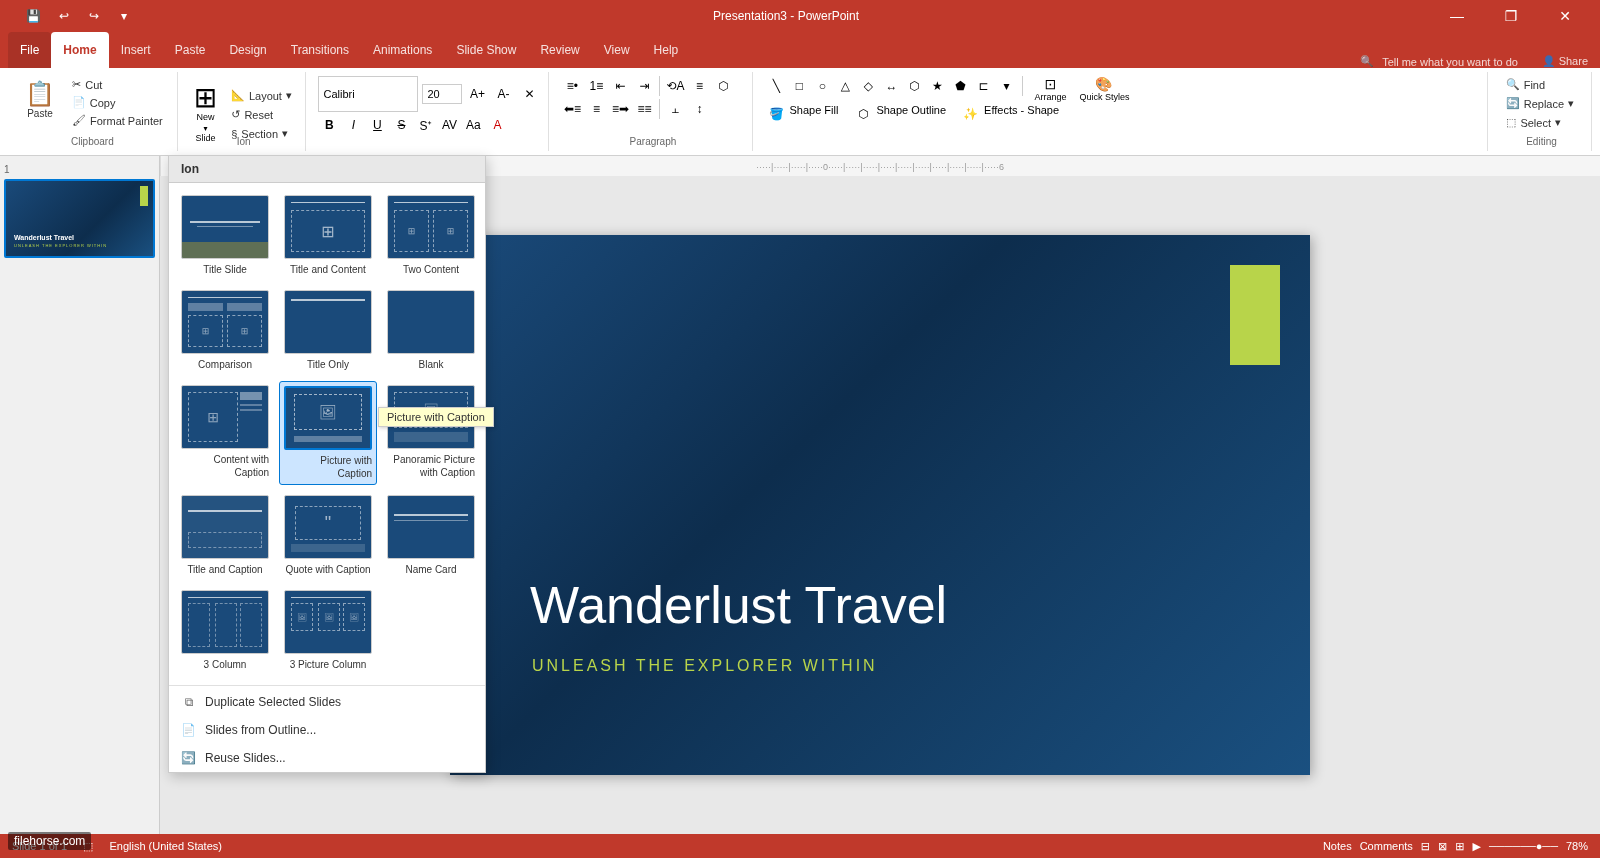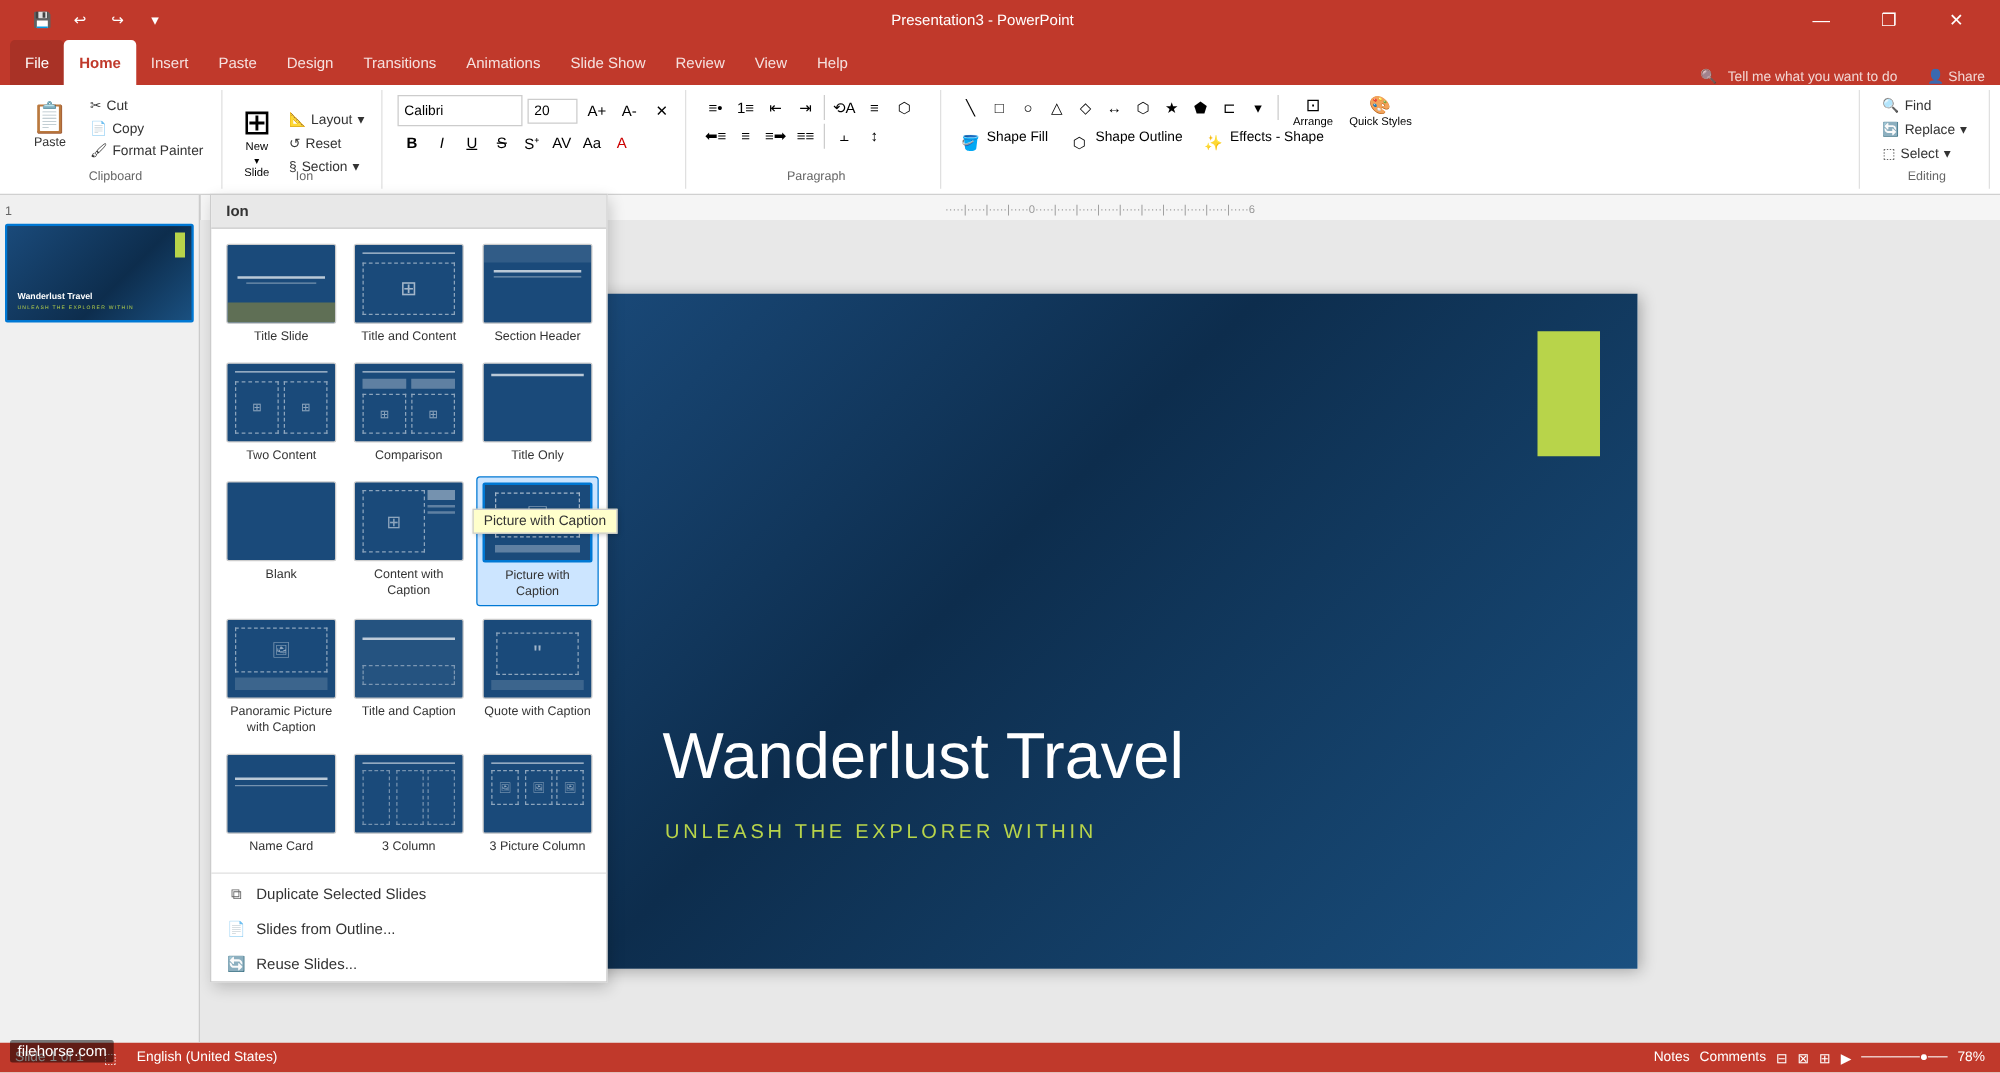--- a/index.html
+++ b/index.html
@@ -85,21 +85,21 @@
     .layout-thumb {
       width: 88px;
       height: 64px;
       background: #1a4a7a;
       border: 1px solid #ccc;
       border-radius: 2px;
       margin-bottom: 4px;
       position: relative;
       overflow: hidden;
     }
-    .layout-name { font-size: 10px; color: #333; text-align: center; line-height: 1.3; }
+    .layout-name { font-size: 10px; color: #333; text-align: right; line-height: 1.3; }
 
     
     .layout-sep { border-top: 1px solid #e0e0e0; margin: 2px 0; }
     .layout-action { display: flex; align-items: center; gap: 8px; padding: 6px 12px; cursor: pointer; font-size: 12px; color: #333; }
     .layout-action-icon { width: 16px; height: 16px; display: flex; align-items: center; justify-content: center; color: #666; }
 
     
     .tooltip {
       position: absolute;
       top: 407px;
@@ -198,21 +198,21 @@
           <div class="small-btn">↺ <span>Reset</span></div>
           <div class="small-btn">§ <span>Section</span> ▾</div>
         </div>
       </div>
       <div class="ribbon-group-label">Ion</div>
     </div>
 
     <div class="ribbon-group" style="min-width:180px;">
       <div class="ribbon-group-content" style="flex-direction:column; gap:3px;">
         <div style="display:flex; gap:4px; align-items:center;">
-          <input type="text" value="Calibri" style="width: 100px; height: 25px; font-size: 11px; border: 1px solid rgb(204, 204, 204); padding: 0px 4px;">
+          <input type="text" value="Calibri" style="width: 100px; height: 36px; font-size: 11px; border: 1px solid rgb(204, 204, 204); padding: 0px 4px;">
           <input type="text" value="20" style="width: 40px; height: 20px; font-size: 11px; border: 1px solid rgb(204, 204, 204); padding: 0px 4px;">
           <div class="icon-btn">A+</div>
           <div class="icon-btn">A-</div>
           <div class="icon-btn">✕</div>
         </div>
         <div style="display:flex; gap:2px; align-items:center;">
           <div class="icon-btn" style="font-weight:bold;">B</div>
           <div class="icon-btn" style="font-style:italic;">I</div>
           <div class="icon-btn" style="text-decoration:underline;">U</div>
           <div class="icon-btn" style="text-decoration:line-through;">S</div>
@@ -348,28 +348,20 @@
     <div class="layout-item">
       <div class="layout-thumb">
         <div style="position:absolute;top:6px;left:6px;right:6px;height:1px;background:rgba(255,255,255,0.7);"></div>
         <div style="position:absolute;top:14px;left:6px;right:6px;bottom:6px;border:1px dashed rgba(255,255,255,0.5);display:flex;align-items:center;justify-content:center;">
           <span style="color:rgba(255,255,255,0.6);font-size:16px;">⊞</span>
         </div>
       </div>
       <div class="layout-name">Title and Content</div>
     </div>
 
-    <div class="layout-item">
-      <div class="layout-thumb">
-        <div style="position:absolute;top:20px;left:8px;right:8px;height:2px;background:rgba(255,255,255,0.7);"></div>
-        <div style="position:absolute;top:25px;left:8px;right:8px;height:1px;background:rgba(255,255,255,0.4);"></div>
-        <div style="position:absolute;top:0;left:0;right:0;height:14px;background:rgba(255,255,255,0.1);"></div>
-      </div>
-      <div class="layout-name">Section Header</div>
-    </div>
 
     <div class="layout-item">
       <div class="layout-thumb">
         <div style="position:absolute;top:6px;left:6px;right:6px;height:1px;background:rgba(255,255,255,0.7);"></div>
         <div style="position:absolute;top:14px;left:6px;width:35px;bottom:6px;border:1px dashed rgba(255,255,255,0.5);display:flex;align-items:center;justify-content:center;">
           <span style="color:rgba(255,255,255,0.5);font-size:9px;">⊞</span>
         </div>
         <div style="position:absolute;top:14px;right:6px;width:35px;bottom:6px;border:1px dashed rgba(255,255,255,0.5);display:flex;align-items:center;justify-content:center;">
           <span style="color:rgba(255,255,255,0.5);font-size:9px;">⊞</span>
         </div>

